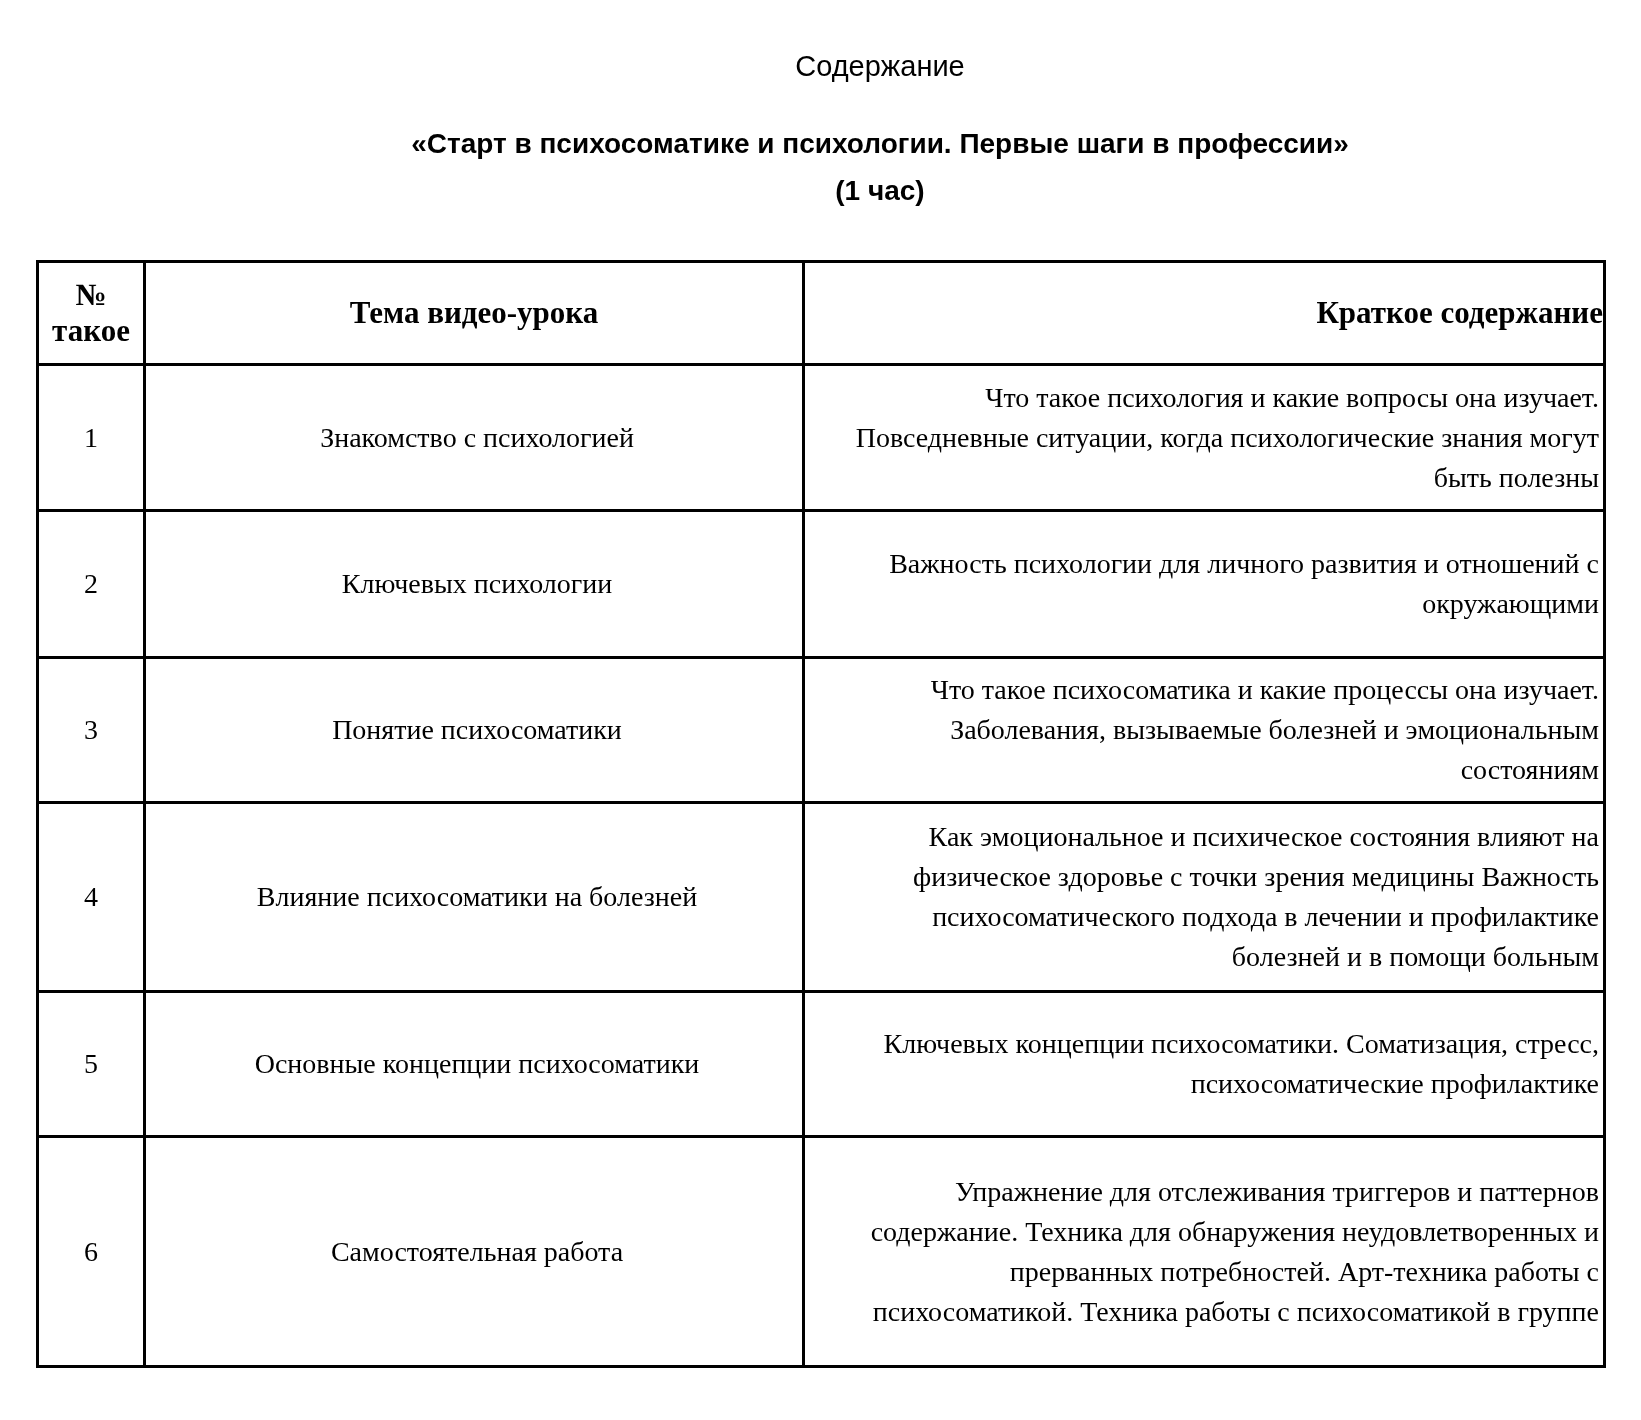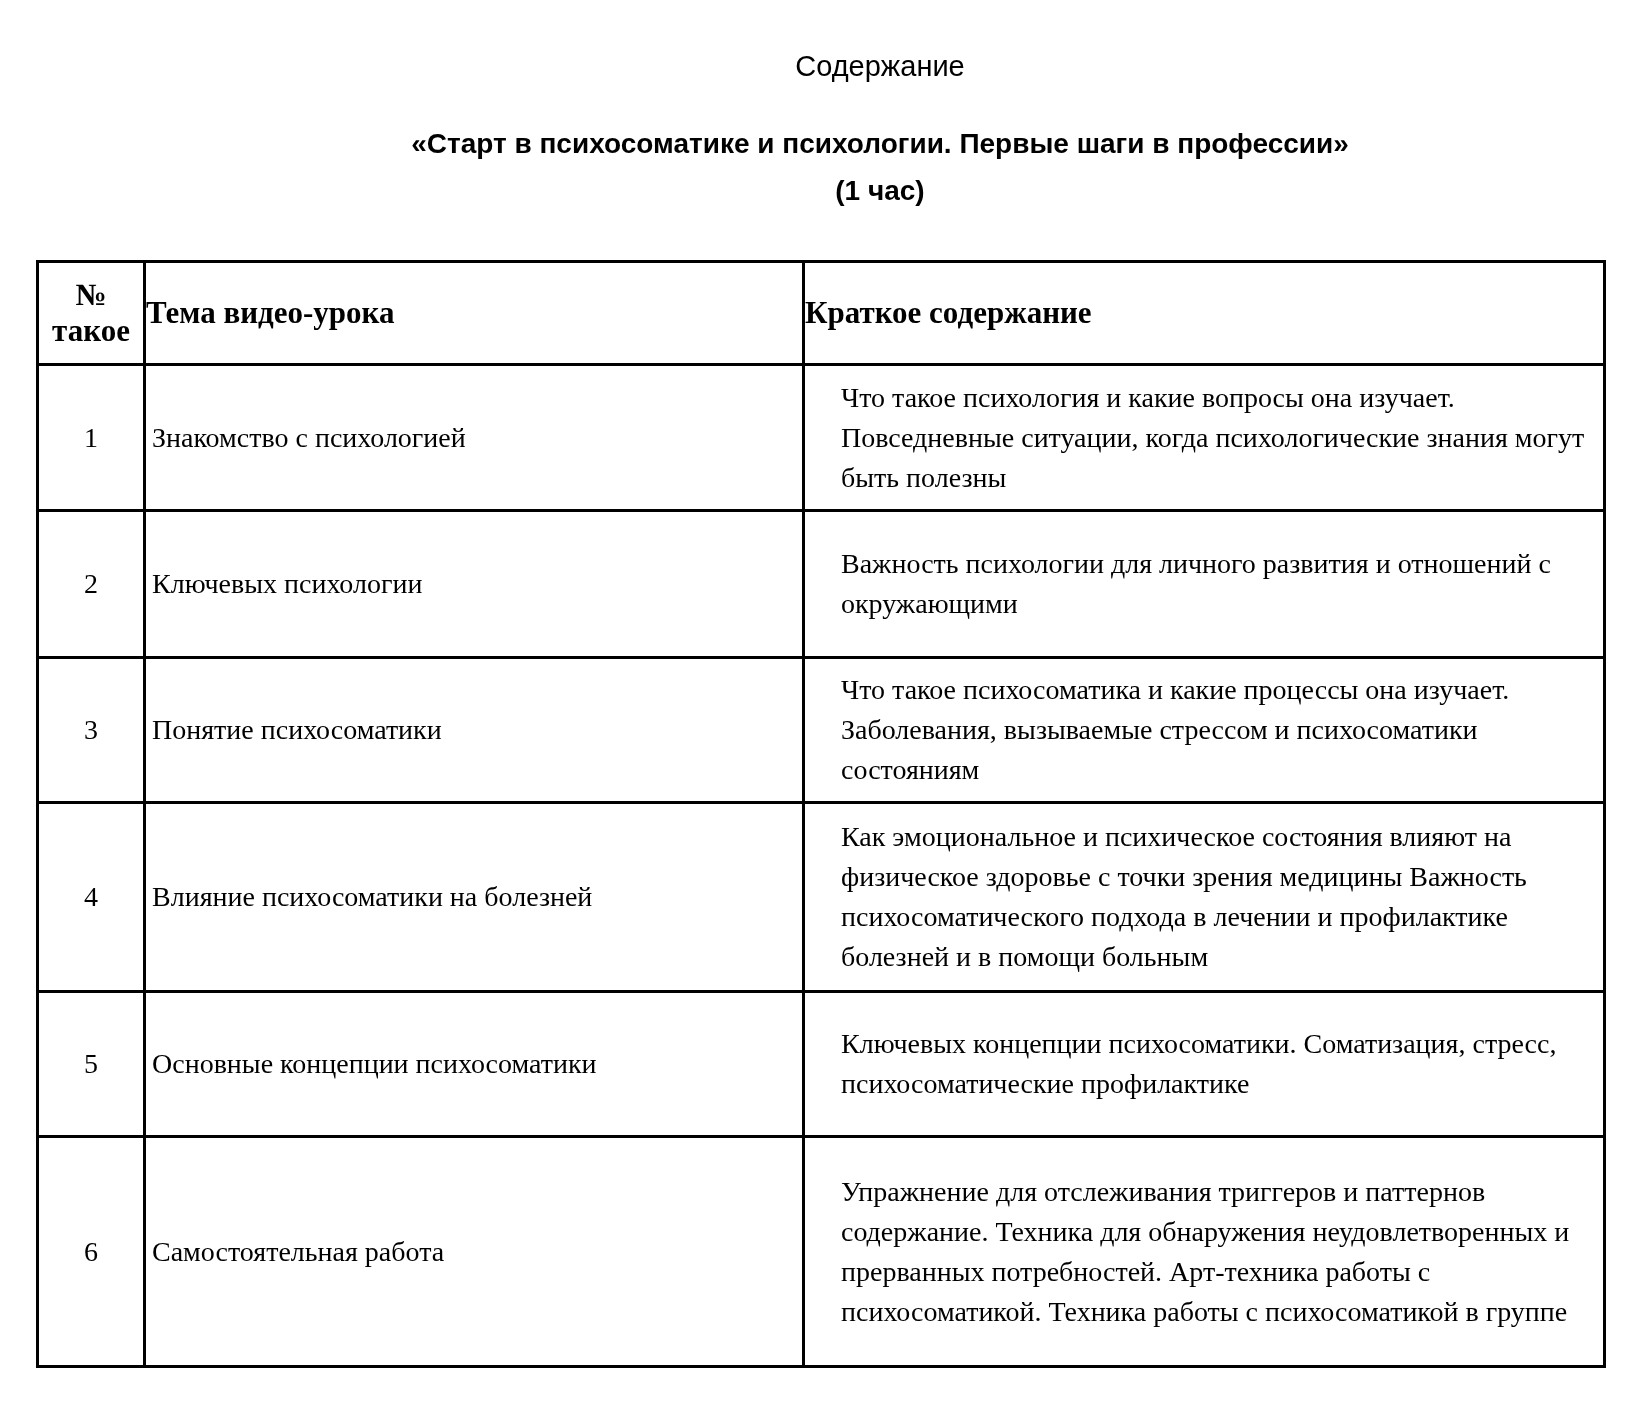--- a/index.html
+++ b/index.html
@@ -5,22 +5,22 @@
   html, body { margin: 0; padding: 0; background: #ffffff; }
   body { width: 1641px; height: 1420px; position: relative; color: #000; overflow: hidden; }
   .heading { position: absolute; left: 0; width: 1760px; text-align: center; font-family: "Liberation Sans", sans-serif; }
   .h-contents { top: 50px; font-size: 29px; }
   .h-title { top: 128px; font-size: 28px; font-weight: bold; }
   .h-hours { top: 175px; font-size: 28px; font-weight: bold; }
   table { position: absolute; left: 36px; top: 260px; width: 1570px; border-collapse: collapse; font-family: "Liberation Serif", serif; font-size: 28px; line-height: 40px; }
   td, th { border: 3px solid #000; padding: 0; }
   th { font-weight: bold; font-size: 31px; height: 100px; line-height: 36px; }
   .c-num { width: 104px; text-align: center; }
-  .c-topic { width: 650px; text-align: left; padding-left: 6px; }
-  .c-desc { text-align: left; padding: 10px 4px 10px 36px; }
+  .c-topic { width: 650px; text-align: center; padding-left: 6px; }
+  .c-desc { text-align: right; padding: 10px 4px 10px 36px; }
   th.c-topic, th.c-desc { padding: 0; }
   tr.r1 { height: 146px; } tr.r2 { height: 147px; } tr.r3 { height: 145px; }
   tr.r4 { height: 189px; } tr.r5 { height: 145px; } tr.r6 { height: 230px; }
 </style>
 </head>
 <body>
 
 <div class="heading h-contents">Содержание</div>
 <div class="heading h-title">«Старт в психосоматике и психологии. Первые шаги в профессии»</div>
 <div class="heading h-hours">(1 час)</div>
@@ -41,21 +41,21 @@
     <td class="c-desc">Что такое психология и какие вопросы она изучает. Повседневные ситуации, когда психологические знания могут быть полезны</td>
   </tr>
   <tr class="r2">
     <td class="c-num">2</td>
     <td class="c-topic">Ключевых психологии</td>
     <td class="c-desc">Важность психологии для личного развития и отношений с окружающими</td>
   </tr>
   <tr class="r3">
     <td class="c-num">3</td>
     <td class="c-topic">Понятие психосоматики</td>
-    <td class="c-desc">Что такое психосоматика и какие процессы она изучает. Заболевания, вызываемые стрессом и психосоматики состояниям</td>
+    <td class="c-desc">Что такое психосоматика и какие процессы она изучает. Заболевания, вызываемые болезней и эмоциональным состояниям</td>
   </tr>
   <tr class="r4">
     <td class="c-num">4</td>
     <td class="c-topic">Влияние психосоматики на болезней</td>
     <td class="c-desc">Как эмоциональное и психическое состояния влияют на физическое здоровье с точки зрения медицины Важность психосоматического подхода в лечении и профилактике болезней и в помощи больным</td>
   </tr>
   <tr class="r5">
     <td class="c-num">5</td>
     <td class="c-topic">Основные концепции психосоматики</td>
     <td class="c-desc">Ключевых концепции психосоматики. Соматизация, стресс, психосоматические профилактике</td>

